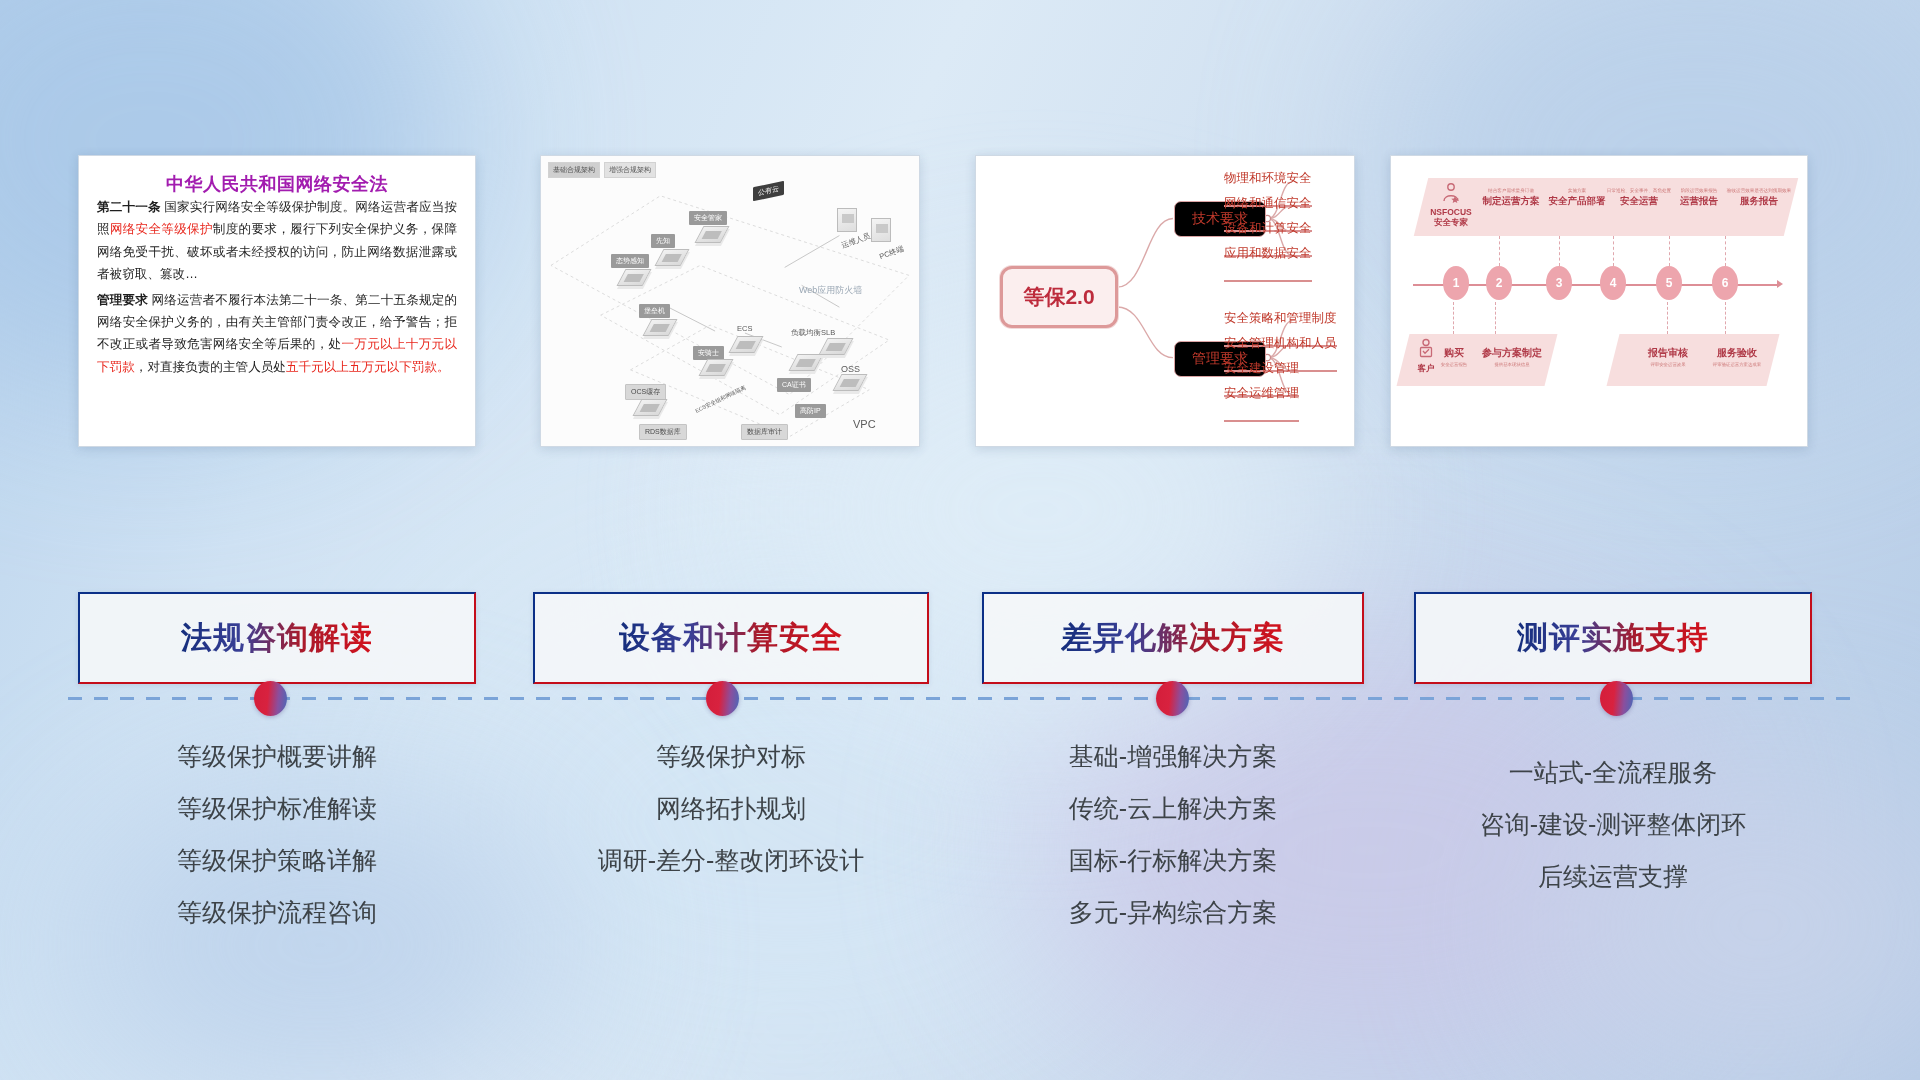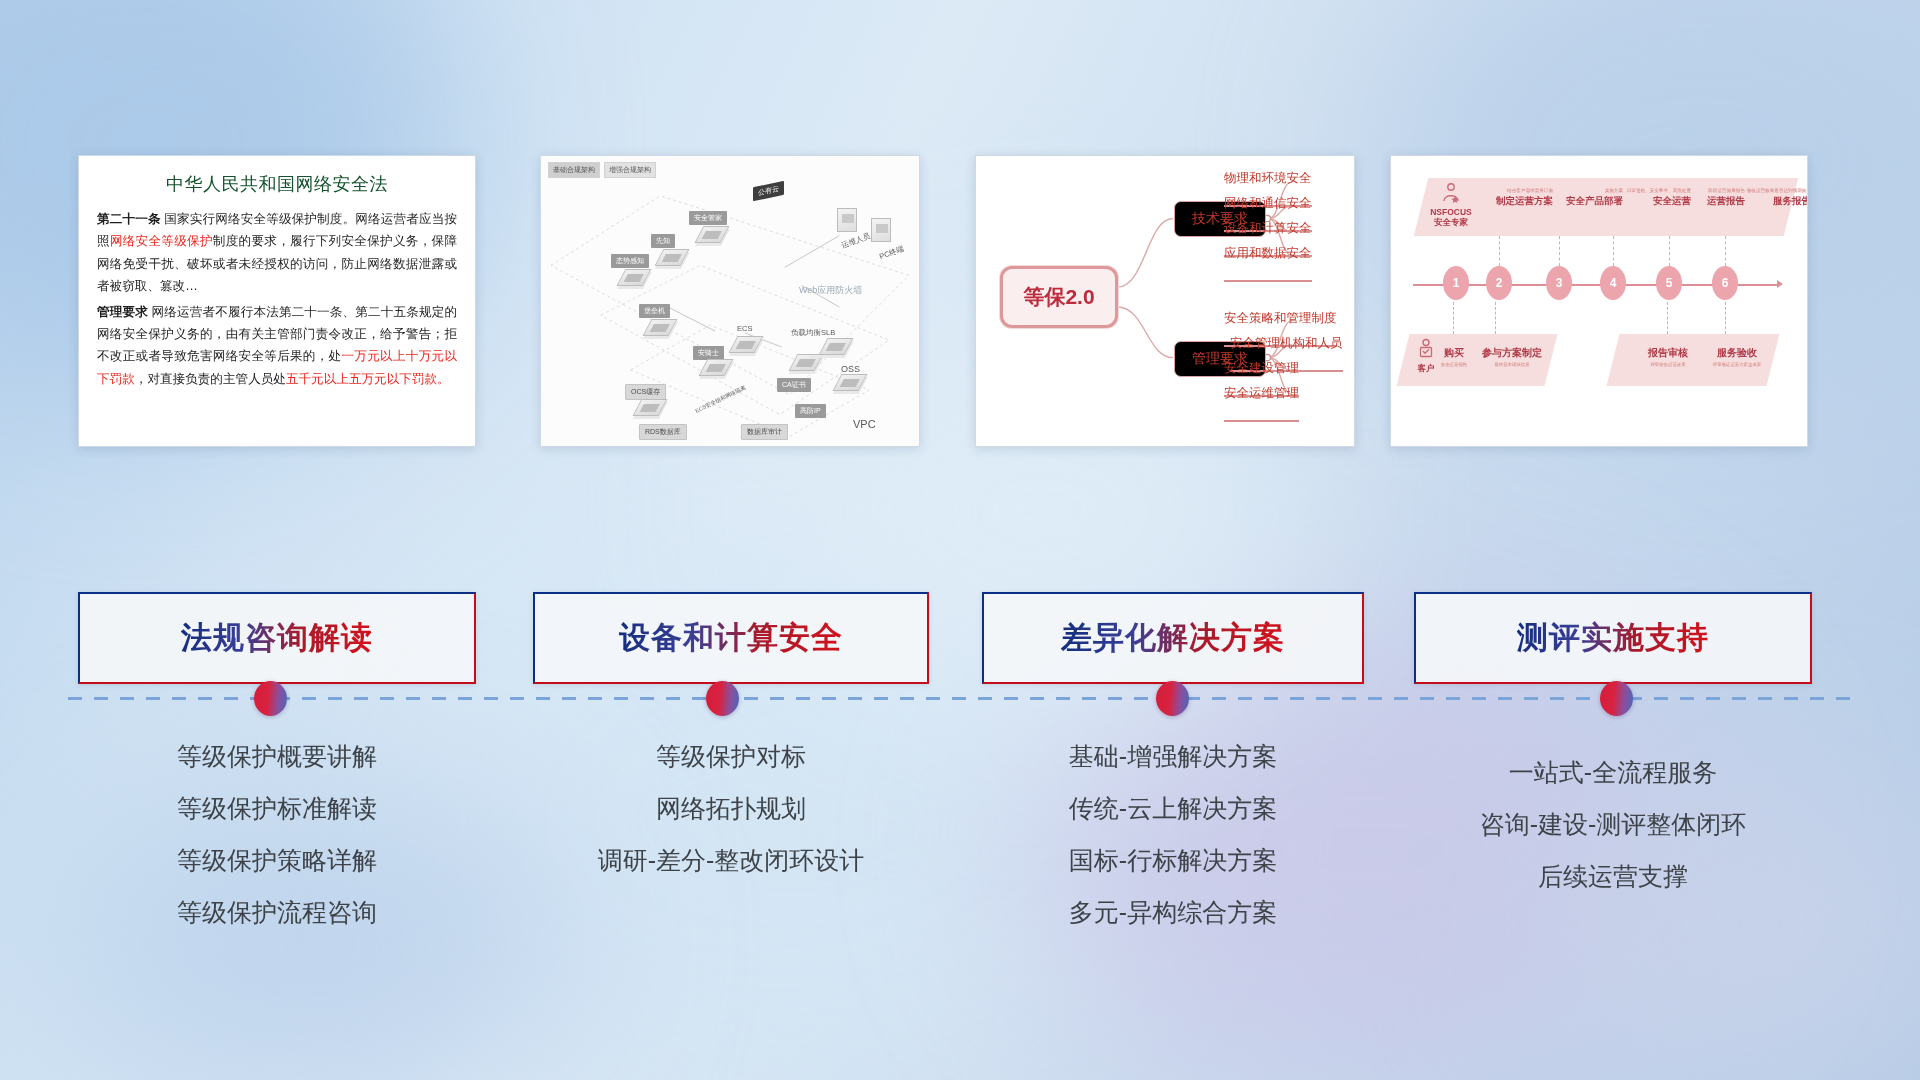--- a/index.html
+++ b/index.html
@@ -30,22 +30,22 @@
     overflow: hidden;
   }
   #card1 { left: 78px;  width: 398px; height: 292px; }
   #card2 { left: 540px; width: 380px; height: 292px; }
   #card3 { left: 975px; width: 380px; height: 292px; }
   #card4 { left: 1390px; width: 418px; height: 292px; }
 
   
   .law { padding: 16px 18px 10px 18px; }
   .law-title {
-    text-align: center; font-weight: normal; font-size: 18px; color: #14532d;
-    letter-spacing: .5px; margin-bottom: 12px;
+    text-align: center; font-weight: bold; font-size: 18px; color: #a21caf;
+    letter-spacing: .5px; margin-bottom: 0;
   }
   .law p {
     font-size: 12.6px; line-height: 1.78; color: #1f1f1f; text-align: justify;
     margin-bottom: 3px;
   }
   .law b { font-weight: bold; }
   .law .red { color: #e8251b; }
 
   
   .arch { position: absolute; inset: 0; background: #fcfcfc; }
@@ -109,21 +109,21 @@
 
   
   .nsf { position: absolute; inset: 0; background: #fff; }
   .nsf-band {
     position: absolute; background: #f7dede;
     height: 58px;
   }
   #band-top { left: 30px; top: 22px; width: 370px; transform: skewX(-14deg); }
   #band-bl  { left: 12px; top: 178px; width: 148px; height: 52px; transform: skewX(-14deg); }
   #band-br  { left: 222px; top: 178px; width: 160px; height: 52px; transform: skewX(-14deg); }
-  .nsf-top-item { position: absolute; text-align: right; }
+  .nsf-top-item { position: absolute; text-align: center; }
   .nsf-sub { font-size: 4.6px; color: #c77; white-space: nowrap; }
   .nsf-main { font-size: 9.5px; color: #b03a48; font-weight: bold; white-space: nowrap; margin-top: 2px; }
   .nsf-axis { position: absolute; left: 22px; top: 128px; width: 366px; height: 1.6px; background: #dd8e96; }
   .nsf-arrow {
     position:absolute; left: 386px; top: 124px;
     border-left: 6px solid #dd8e96;
     border-top: 4px solid transparent; border-bottom: 4px solid transparent;
   }
   .nsf-dot {
     position: absolute; top: 110px; width: 26px; height: 34px; border-radius: 50%;
@@ -292,21 +292,21 @@
       <div class="mroot">等保2.0</div>
       <div class="mmid" id="mid-tech">技术要求</div>
       <div class="mmid" id="mid-mgmt">管理要求</div>
 
       <div class="mleaf" style="left:248px;top:14px;">物理和环境安全</div>
       <div class="mleaf" style="left:248px;top:39px;">网络和通信安全</div>
       <div class="mleaf" style="left:248px;top:64px;">设备和计算安全</div>
       <div class="mleaf" style="left:248px;top:89px;">应用和数据安全</div>
 
       <div class="mleaf" style="left:248px;top:154px;">安全策略和管理制度</div>
-      <div class="mleaf" style="left:248px;top:179px;margin-left:6px;">安全管理机构和人员</div>
+      <div class="mleaf" style="left:248px;top:179px;">安全管理机构和人员</div>
       <div class="mleaf" style="left:248px;top:204px;">安全建设管理</div>
       <div class="mleaf" style="left:248px;top:229px;">安全运维管理</div>
     </div>
   </div>
 
   <div class="card" id="card4">
     <div class="nsf">
       <div class="nsf-band" id="band-top"></div>
       <div class="nsf-band" id="band-bl"></div>
       <div class="nsf-band" id="band-br"></div>

